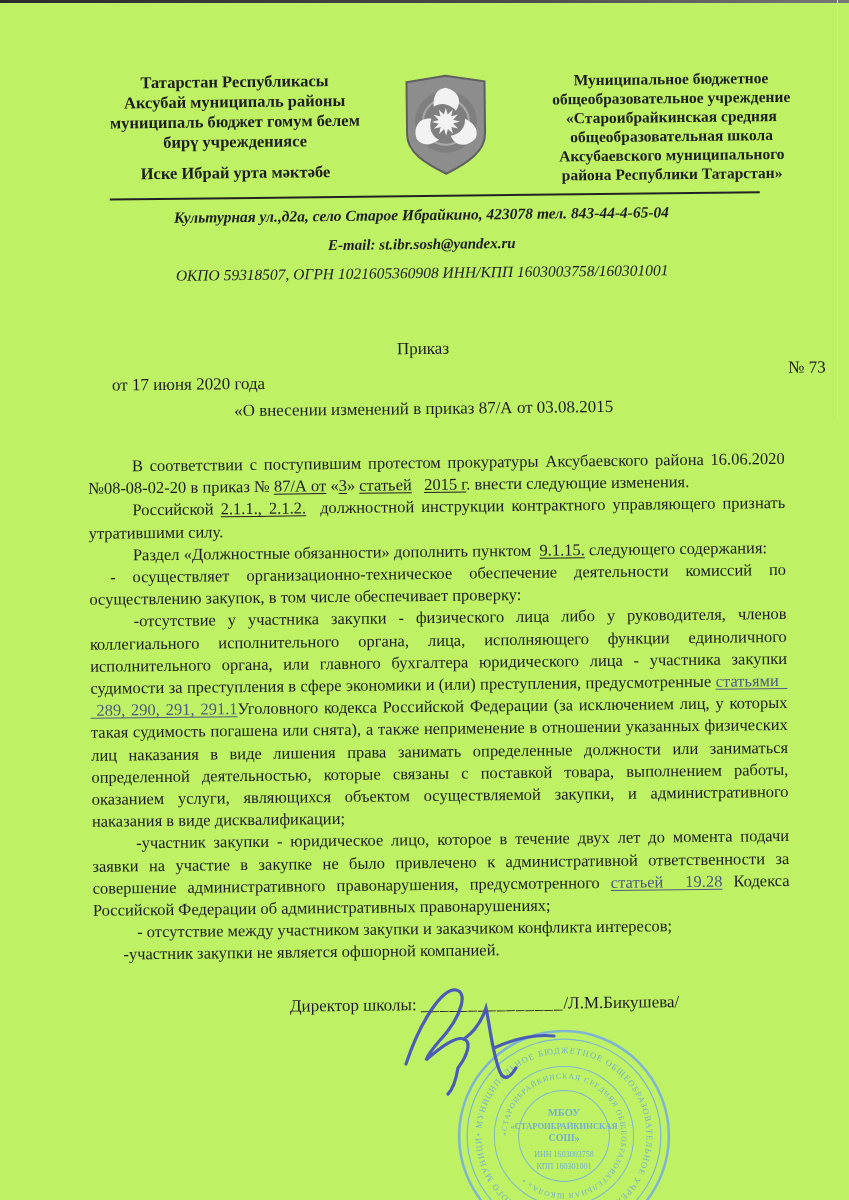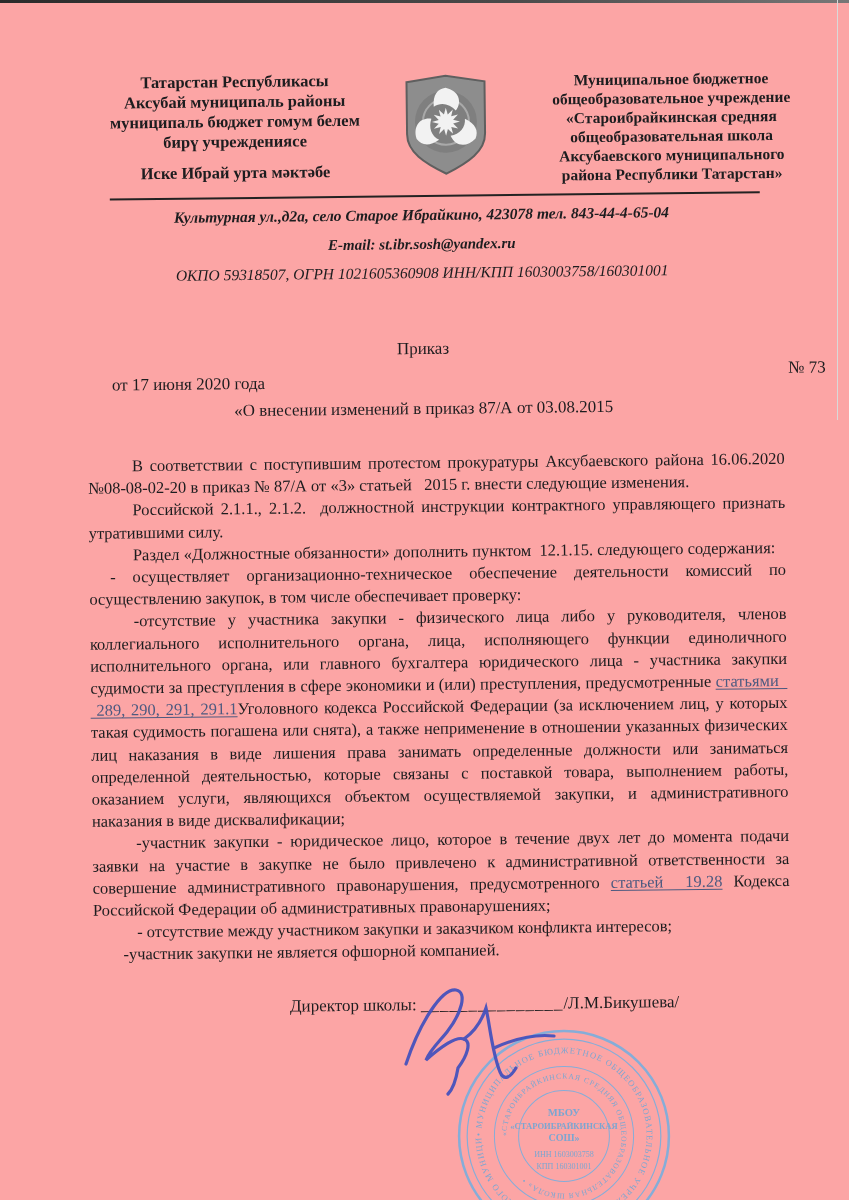--- a/index.html
+++ b/index.html
@@ -1,18 +1,18 @@
 <!DOCTYPE html>
 <html><head>
 <meta charset="utf-8">
 <style>
   html,body{margin:0;padding:0;background:#e8e8e8;}
   .page{
     position:relative;width:849px;height:1200px;margin:0 auto;
-    background:#fca5a5;overflow:hidden;
+    background:#bef264;overflow:hidden;
     font-family:"Liberation Serif","DejaVu Serif",serif;
     color:#1d1d1f;
   }
   .scan-top-edge{position:absolute;top:0;left:0;width:100%;height:3px;background:linear-gradient(90deg,#2b2b2b,#4a4a4a 60%,#777);z-index:5;}
   .scan-right-line{position:absolute;top:0;right:11px;width:1px;height:420px;background:#d9d9d9;z-index:5;}
   .content{position:absolute;inset:0;transform:rotate(-0.65deg);transform-origin:50% 40%;}
 
   
   .letterhead{display:flex;align-items:flex-start;padding:70px 8px 0 88px;gap:14px;}
   .lh-left{width:302px;text-align:center;font-weight:bold;font-size:16.5px;line-height:20px;}
@@ -31,21 +31,21 @@
   .order-meta{display:flex;justify-content:space-between;align-items:flex-start;margin:13px 22px 0 113px;font-size:17px;}
   .order-meta .num{transform:translateY(-10px);margin-left:12px;}
   .order-subject{margin-top:7px;text-align:center;font-size:17px;}
 
   
   .body{margin:33px 64px 0 88px;font-size:16.5px;line-height:22.2px;}
   .body p{margin:0;text-align:justify;}
   .ind-lg{text-indent:44px;}
   .ind-md{text-indent:30px;}
   .ind-sm{text-indent:21px;}
-  .u{text-underline-offset:2px;}
+  .u{text-decoration:underline;text-underline-offset:2px;}
   .lnk{color:#4d5a80;text-decoration:underline;text-underline-offset:2px;}
 
   
   .sign-row{position:relative;margin:32px 0 0 284px;font-size:17px;z-index:3;}
   .sign-row .line{letter-spacing:1px;}
   .signature-svg{position:absolute;left:398px;top:978px;width:178px;height:130px;z-index:4;pointer-events:none;}
   .stamp-svg{position:absolute;left:448px;top:1020px;width:232px;height:232px;z-index:2;opacity:.9;}
 </style>
 </head>
 <body>
@@ -107,21 +107,21 @@
     <div class="order-subject">«О внесении изменений в приказ 87/А от 03.08.2015</div>
 
     <div class="body">
       <p class="ind-lg">
         <span>В соответствии с поступившим протестом прокуратуры Аксубаевского района 16.06.2020 №08-08-02-20 в приказ № </span><span class="u">87/А от</span><span> «</span><span class="u">3</span><span>» </span><span class="u">статьей</span><span> &nbsp; </span><span class="u">2015 г</span><span>. внести следующие изменения.</span>
       </p>
       <p class="ind-lg">
         <span>Российской </span><span class="u">2.1.1., 2.1.2.</span><span> &nbsp;должностной инструкции контрактного управляющего признать утратившими силу.</span>
       </p>
       <p class="ind-lg">
-        <span>Раздел «Должностные обязанности» дополнить пунктом &nbsp;</span><span class="u">12.1.15.</span><span> следующего содержания:</span>
+        <span>Раздел «Должностные обязанности» дополнить пунктом &nbsp;</span><span class="u">9.1.15.</span><span> следующего содержания:</span>
       </p>
       <p class="ind-sm">
         <span>- осуществляет организационно-техническое обеспечение деятельности комиссий по осуществлению закупок, в том числе обеспечивает проверку:</span>
       </p>
       <p class="ind-lg">
         <span>-отсутствие у участника закупки - физического лица либо у руководителя, членов коллегиального исполнительного органа, лица, исполняющего функции единоличного исполнительного органа, или главного бухгалтера юридического лица - участника закупки судимости за преступления в сфере экономики и (или) преступления, предусмотренные </span><span class="lnk">статьями &nbsp; &nbsp;289, 290, 291, 291.1</span><span>Уголовного кодекса Российской Федерации (за исключением лиц, у которых такая судимость погашена или снята), а также неприменение в отношении указанных физических лиц наказания в виде лишения права занимать определенные должности или заниматься определенной деятельностью, которые связаны с поставкой товара, выполнением работы, оказанием услуги, являющихся объектом осуществляемой закупки, и административного наказания в виде дисквалификации;</span>
       </p>
       <p class="ind-lg">
         <span>-участник закупки - юридическое лицо, которое в течение двух лет до момента подачи заявки на участие в закупке не было привлечено к административной ответственности за совершение административного правонарушения, предусмотренного </span><span class="lnk">статьей &nbsp;19.28</span><span> Кодекса Российской Федерации об административных правонарушениях;</span>
       </p>

